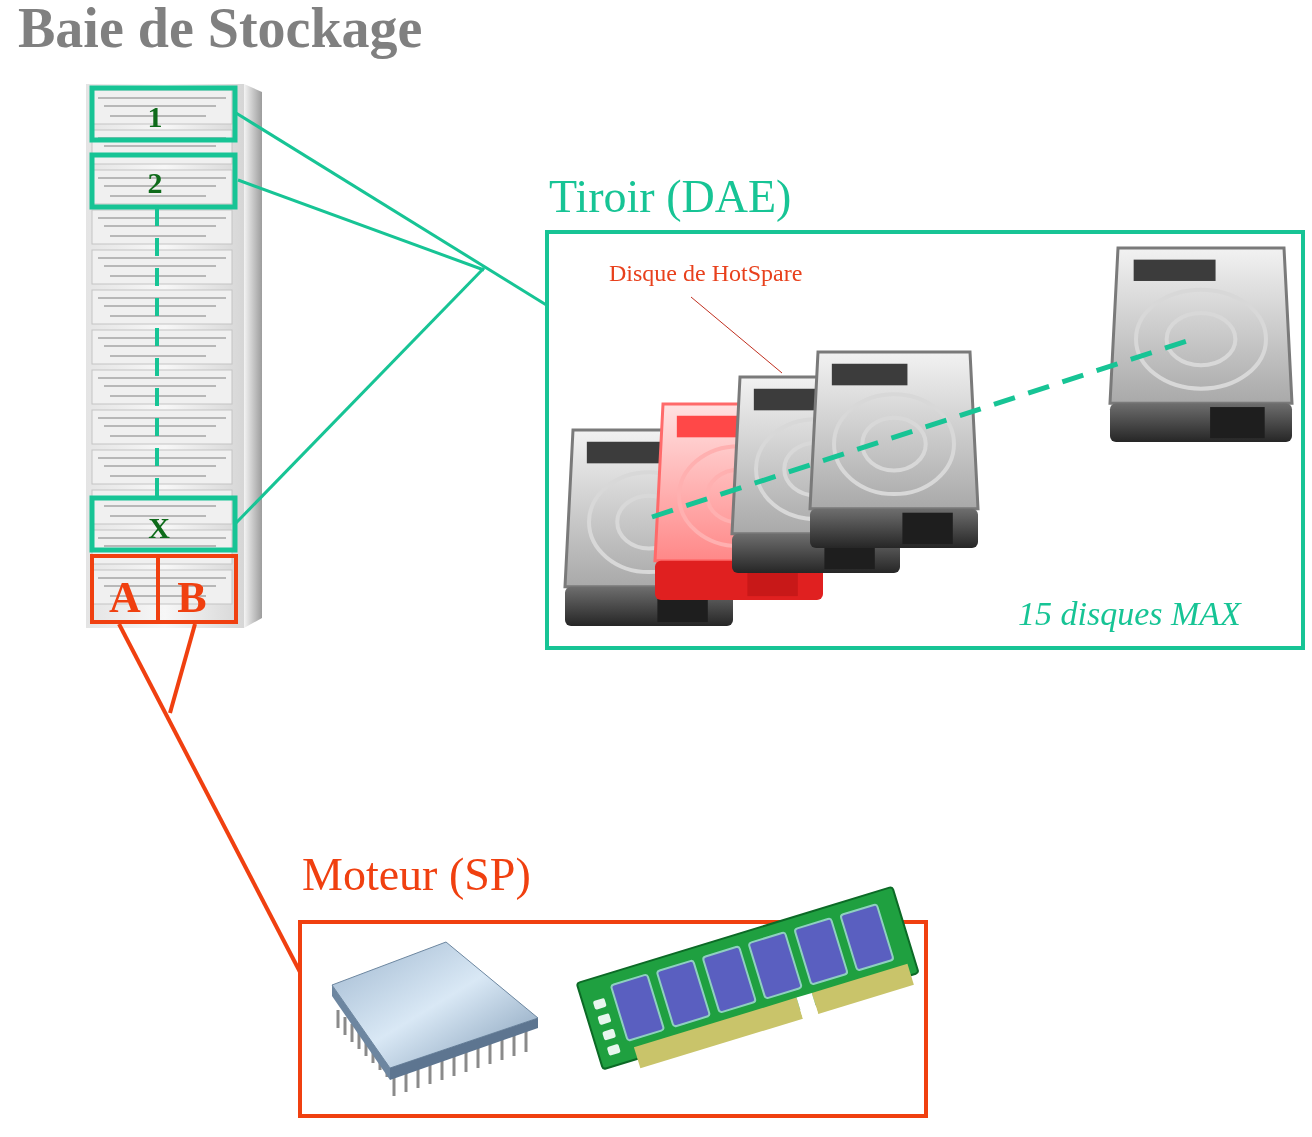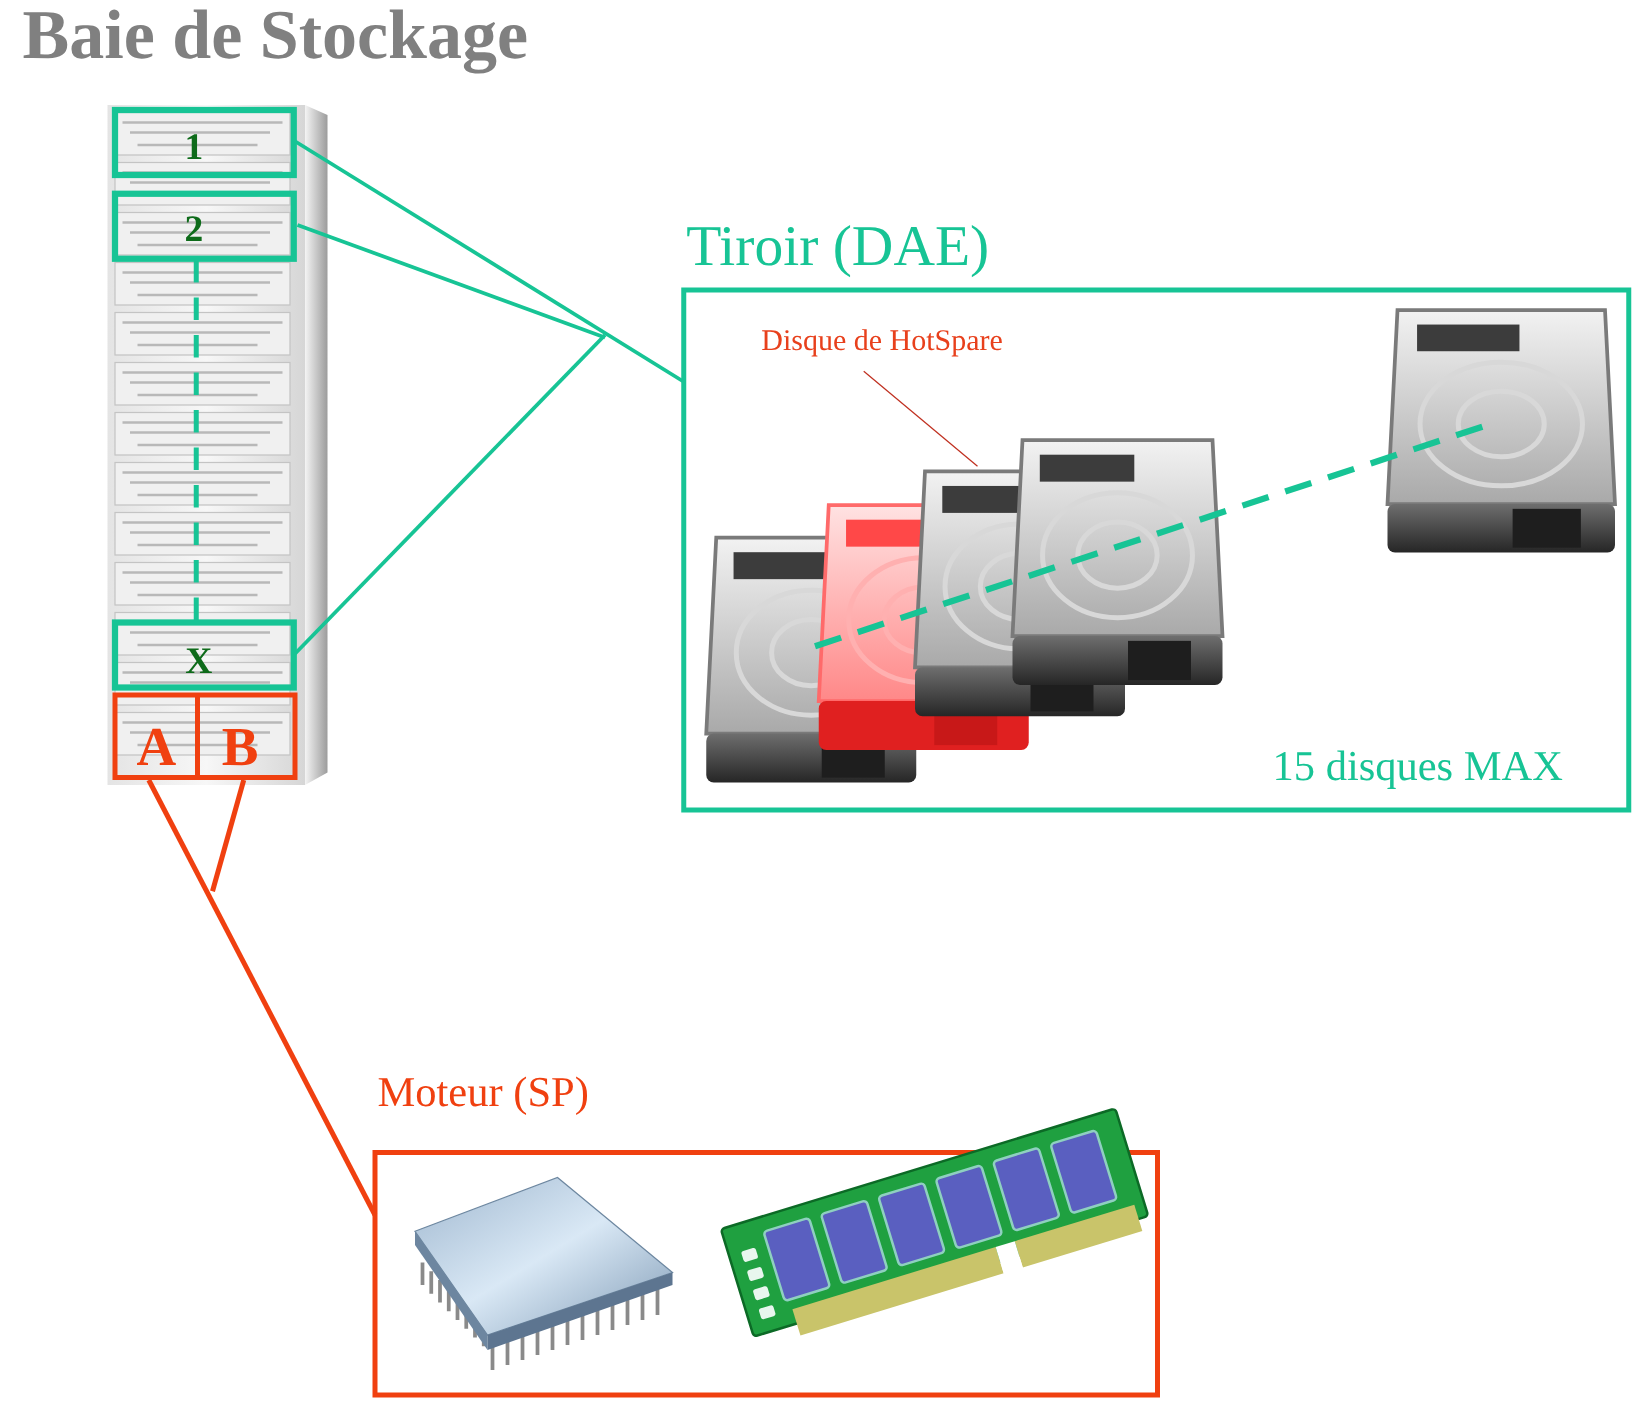--- a/index.html
+++ b/index.html
@@ -2,22 +2,22 @@
 <html><head>
 <meta charset="utf-8">
 <style>
   html, body { margin: 0; padding: 0; background: #ffffff; }
   body { width: 1312px; height: 1137px; position: relative; overflow: hidden;
          font-family: "Liberation Serif", "DejaVu Serif", serif; }
   .abs { position: absolute; }
   #main-title { left: 4px; top: 2px; font-size: 56px; font-weight: bold; color: #808080; line-height: 52px; margin-left: 14px; }
   #dae-title { left: 549px; top: 170px; font-size: 46px; color: #17c495; line-height: 54px; }
   #hotspare-label { left: 609px; top: 258px; font-size: 24px; color: #e8401c; line-height: 30px; }
-  #max-label { left: 1018px; top: 594px; font-size: 34px; color: #17c495; line-height: 40px; }
-  #sp-title { left: 302px; top: 848px; font-size: 34px; color: #f04010; line-height: 54px; }
+  #max-label { left: 1018px; top: 594px; font-size: 34px; color: #17c495; line-height: 40px; font-style: italic; }
+  #sp-title { left: 302px; top: 848px; font-size: 46px; color: #f04010; line-height: 54px; }
   svg#diagram { position: absolute; left: 0; top: 0; }
   .slot-label { font-family: "Liberation Serif", "DejaVu Serif", serif; font-weight: bold; }
 </style>
 </head>
 <body>
 
 <svg id="diagram" width="1312" height="1137" viewBox="0 0 1312 1137">
   <defs>
     <linearGradient id="rackGrad" x1="0" x2="1" y1="0" y2="0">
       <stop offset="0" stop-color="#e4e4e4"></stop>

